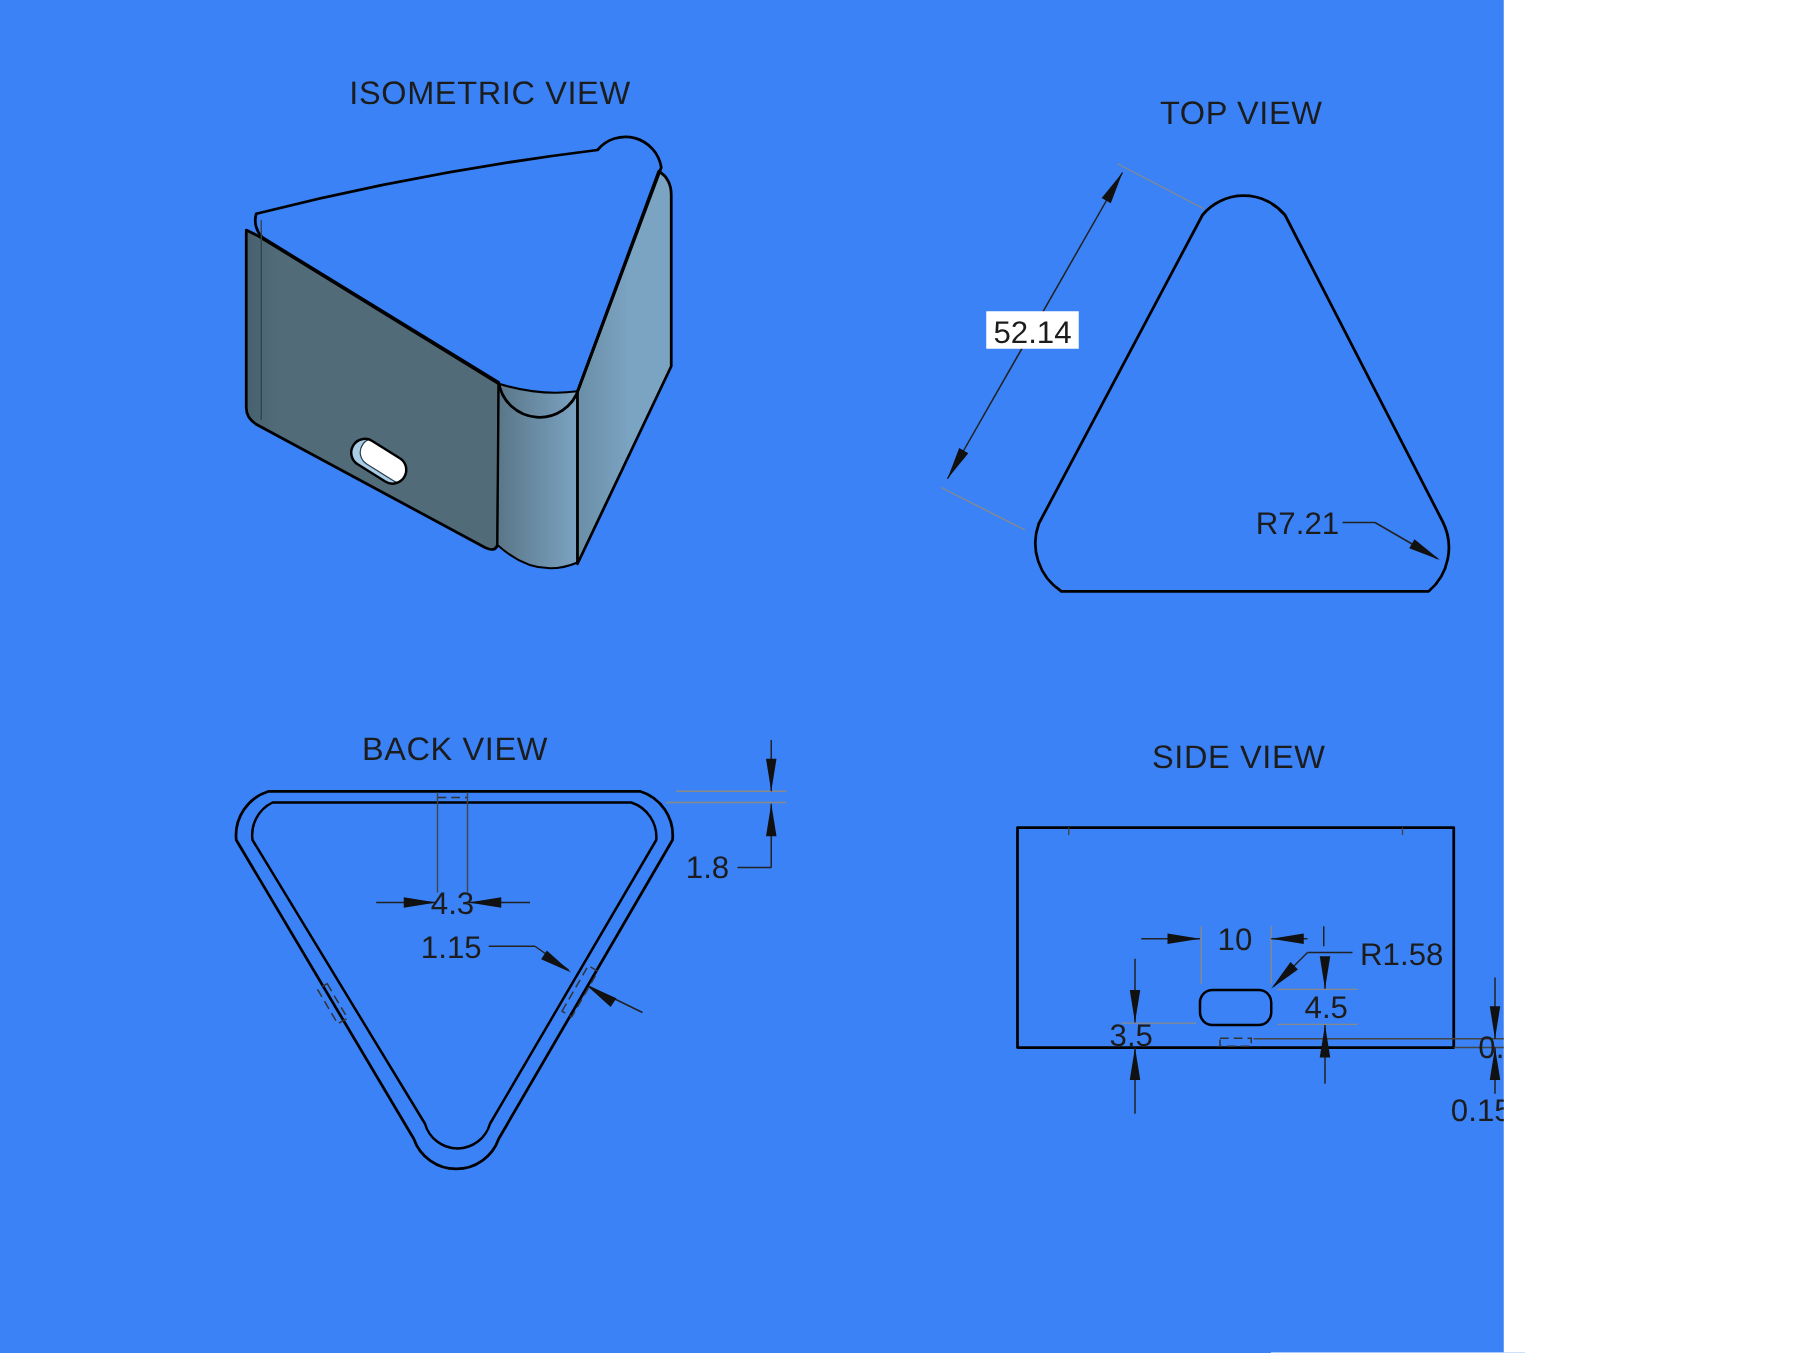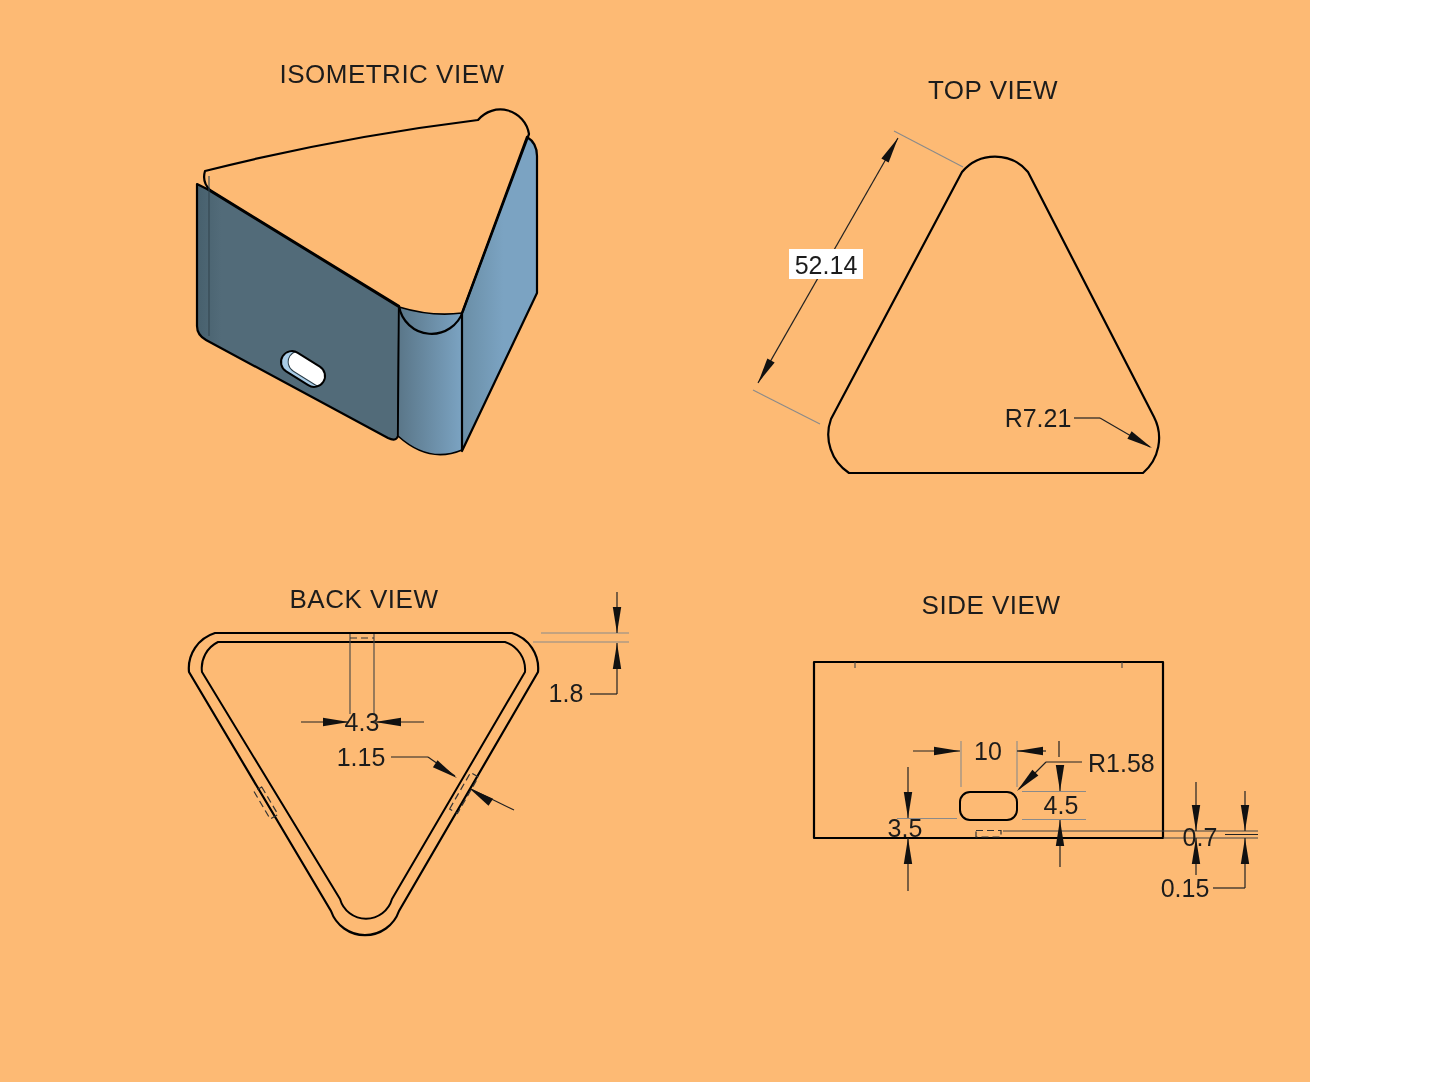--- a/index.html
+++ b/index.html
@@ -1,16 +1,16 @@
 <!DOCTYPE html>
 <html><head>
 <meta charset="utf-8">
 <style>
   html,body{margin:0;padding:0;background:#ffffff;}
-  .canvas{position:relative;width:1310px;height:1082px;background:#fdba74;overflow:hidden;text-decoration:underline;}
+  .canvas{position:relative;width:1203px;height:1082px;background:#3b82f6;overflow:hidden;text-decoration:underline;}
   svg{position:absolute;left:0;top:0;}
   text{font-family:"Liberation Sans",sans-serif;fill:#1c1c1c;}
   .t-title{font-size:26px;letter-spacing:0.5px;}
   .t-dim{font-size:25px;}
   .edge{fill:none;stroke:#000;stroke-width:2.2;stroke-linejoin:round;stroke-linecap:round;}
   .edge2{fill:none;stroke:#000;stroke-width:2;stroke-linejoin:round;}
   .dim{stroke:#222;stroke-width:1.2;fill:none;stroke-linecap:butt;}
   .ext{stroke:#8a8a8a;stroke-width:1.1;fill:none;}
   .hid{stroke:#333;stroke-width:1.2;fill:none;stroke-dasharray:7 4;}
   .thin{stroke:#444;stroke-width:1.1;fill:none;}

